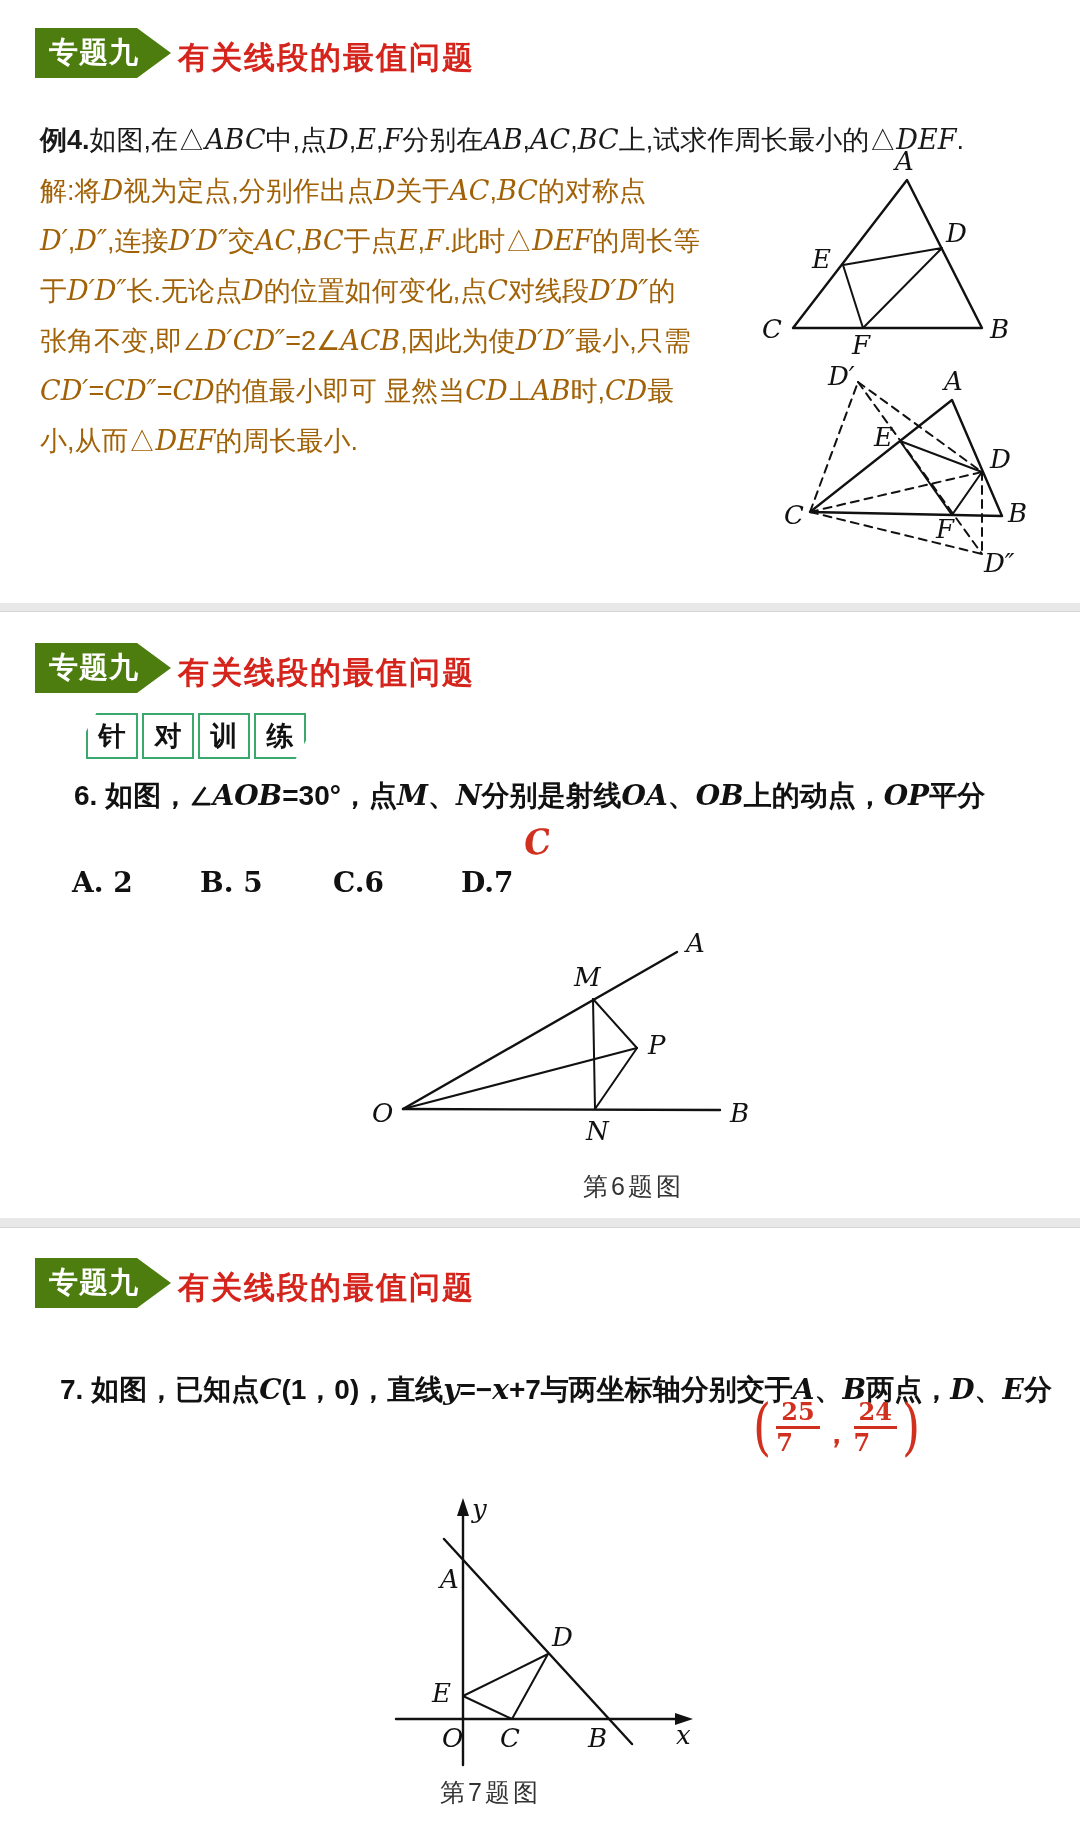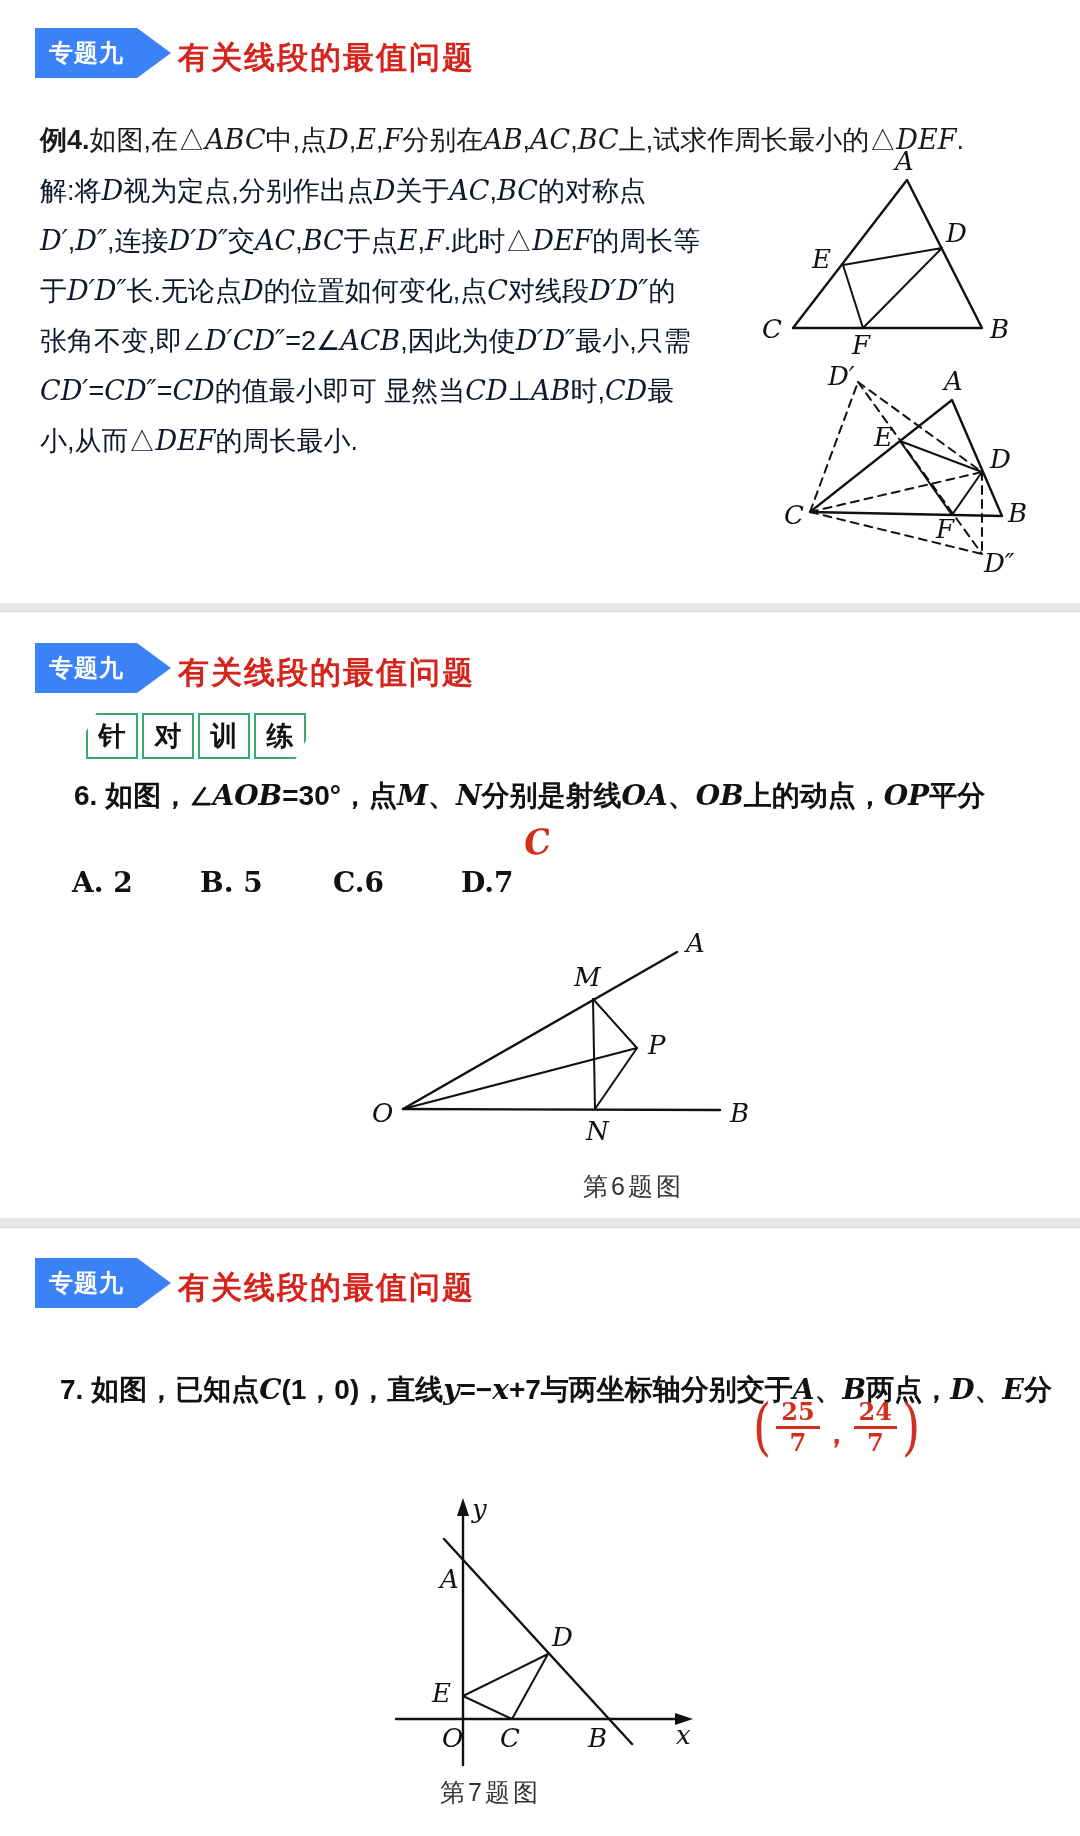--- a/index.html
+++ b/index.html
@@ -1,46 +1,46 @@
 <!DOCTYPE html>
 <html><head>
 <meta charset="utf-8">
 <style>
   html,body{margin:0;padding:0;background:#e8e8e8;}
   .page{position:relative;width:1080px;height:1836px;background:#e8e8e8;overflow:hidden;
         font-family:"Liberation Sans",sans-serif;color:#161616;}
   .panel{position:absolute;left:0;width:1080px;background:#ffffff;box-shadow:0 -1px 0 #d6d6d6;}
   
-  .badge{position:absolute;width:136px;height:50px;background:#3b82f6;color:#ffffff;
+  .badge{position:absolute;width:136px;height:50px;background:#4d7c0f;color:#ffffff;
          clip-path:polygon(0 0,75% 0,100% 50%,75% 100%,0 100%);
-         font-size:24px;font-weight:700;display:flex;align-items:center;justify-content:flex-start;
+         font-size:29px;font-weight:700;display:flex;align-items:center;justify-content:flex-start;
          padding-left:14px;box-sizing:border-box;letter-spacing:1px;}
   .sec-title{position:absolute;font-size:31px;font-weight:700;color:#d5241c;letter-spacing:2px;}
   .example-line{position:absolute;font-size:27px;color:#1a1a1a;white-space:nowrap;margin-top:26px;}
   .example-line b{font-weight:700;}
-  .solution{position:absolute;font-size:27px;color:#0f172a;line-height:49px;white-space:nowrap;}
+  .solution{position:absolute;font-size:27px;color:#a16207;line-height:49px;white-space:nowrap;}
   .mv{font-family:"DejaVu Serif",serif;font-style:italic;}
   .q-line{position:absolute;font-size:28px;font-weight:700;color:#111;white-space:nowrap;}
   .option{position:absolute;font-size:28px;font-weight:700;font-family:"DejaVu Serif",serif;color:#111;}
   .caption{position:absolute;font-size:25px;color:#333;letter-spacing:3px;}
   
   .train{position:absolute;display:flex;gap:4px;}
   .train .box{width:52px;height:46px;background:#fff;border:2px solid #3aa76d;box-sizing:border-box;
               display:flex;align-items:center;justify-content:center;
               font-size:27px;font-weight:700;color:#111;}
   .train .box:first-child{clip-path:polygon(20% 0,100% 0,100% 100%,0 100%,0 40%);}
   .train .box:last-child{clip-path:polygon(0 0,100% 0,100% 60%,80% 100%,0 100%);}
   
   .mark-c{position:absolute;color:#d2301f;font-size:34px;font-weight:600;
           font-family:"DejaVu Serif",serif;font-style:italic;transform:rotate(-8deg);}
   
   .ans{position:absolute;color:#d2301f;display:flex;align-items:center;}
   .ans .paren{font-size:62px;font-weight:400;font-family:"DejaVu Serif",serif;
               transform:scaleX(.75);line-height:62px;}
-  .frac{display:inline-block;text-align:center;font-family:"DejaVu Serif",serif;
+  .frac{display:inline-block;font-family:"DejaVu Serif",serif;
         font-weight:700;font-size:24px;line-height:26px;margin:0 2px;}
   .frac .num{display:block;border-bottom:3px solid #d2301f;padding:0 5px 1px;}
   .frac .den{display:block;padding-top:1px;}
   .ans .comma{font-size:30px;font-weight:700;align-self:flex-end;line-height:50px;}
   .blank{display:inline-block;width:108px;border-bottom:3px solid #111;height:30px;vertical-align:baseline;}
   svg{position:absolute;overflow:visible;}
   svg .ln{stroke:#111;stroke-width:2.4;fill:none;stroke-linecap:round;stroke-linejoin:round;}
   svg .thin{stroke-width:2;}
   svg .dash{stroke-dasharray:8 6;}
   svg text{font-family:"DejaVu Serif",serif;font-style:italic;font-size:26px;fill:#111;}

